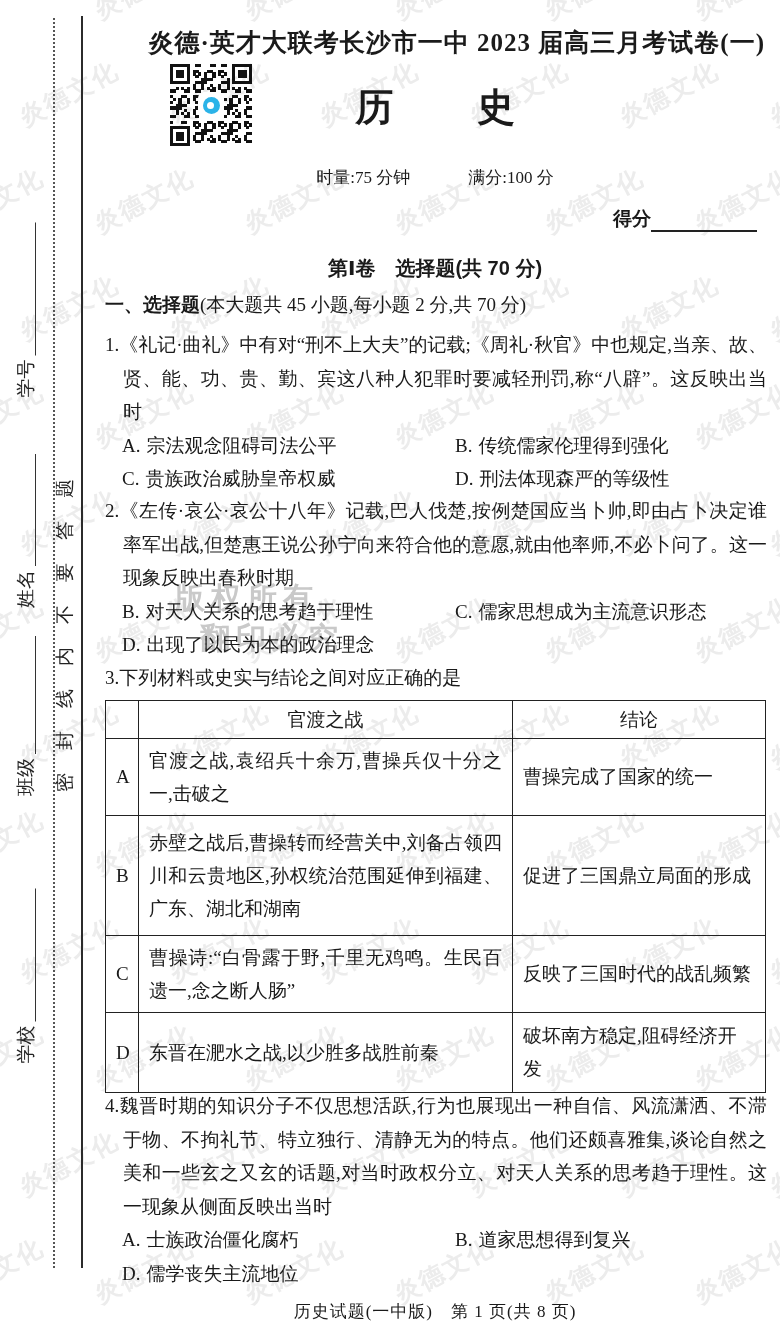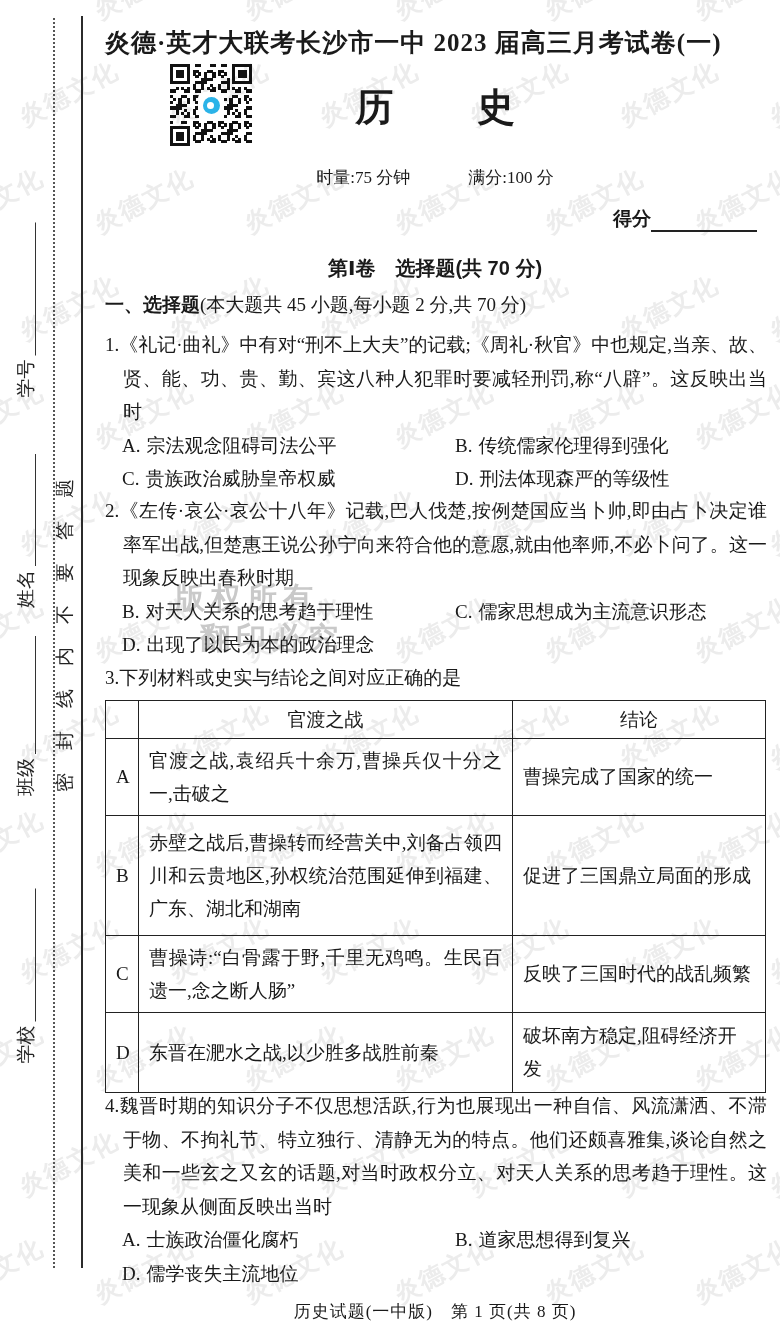--- a/index.html
+++ b/index.html
@@ -24,21 +24,21 @@
   .side-label{position:absolute;left:26px;z-index:2;display:flex;align-items:center;
       transform:translate(-50%,-50%) rotate(-90deg);white-space:nowrap;
       font-size:19px;color:#222;}
   .side-label .blank{display:inline-block;width:125px;height:1em;
       border-bottom:1.5px solid #333;margin-left:4px;}
   .seal-text{position:absolute;left:65px;top:624px;z-index:2;
       transform:translate(-50%,-50%) rotate(-90deg);white-space:nowrap;
       font-size:19px;letter-spacing:23px;color:#222;background:transparent;}
   
   .content{position:absolute;inset:0;z-index:1;}
-  .exam-title{position:absolute;left:105px;top:26px;width:660px;text-align:left;
+  .exam-title{position:absolute;left:105px;top:26px;width:660px;text-align:right;
       font-size:25px;font-weight:700;letter-spacing:1px;}
   .qr{position:absolute;left:170px;top:64px;width:82px;height:82px;}
   .qr .cell{position:absolute;background:#111;}
   .qr-logo{position:absolute;left:28px;top:28px;width:26px;height:26px;background:#fff;
       border-radius:6px;display:flex;align-items:center;justify-content:center;}
   .qr-logo-dot{width:17px;height:17px;border-radius:50%;background:#2bb3e8;position:relative;}
   .qr-logo-dot::after{content:"";position:absolute;left:4px;top:5px;width:7px;height:7px;
       border-radius:50%;background:#fff;}
   .subject{position:absolute;left:105px;top:82px;width:660px;text-align:center;
       font-size:38px;font-weight:700;letter-spacing:2.2em;padding-left:2.2em;box-sizing:border-box;}

